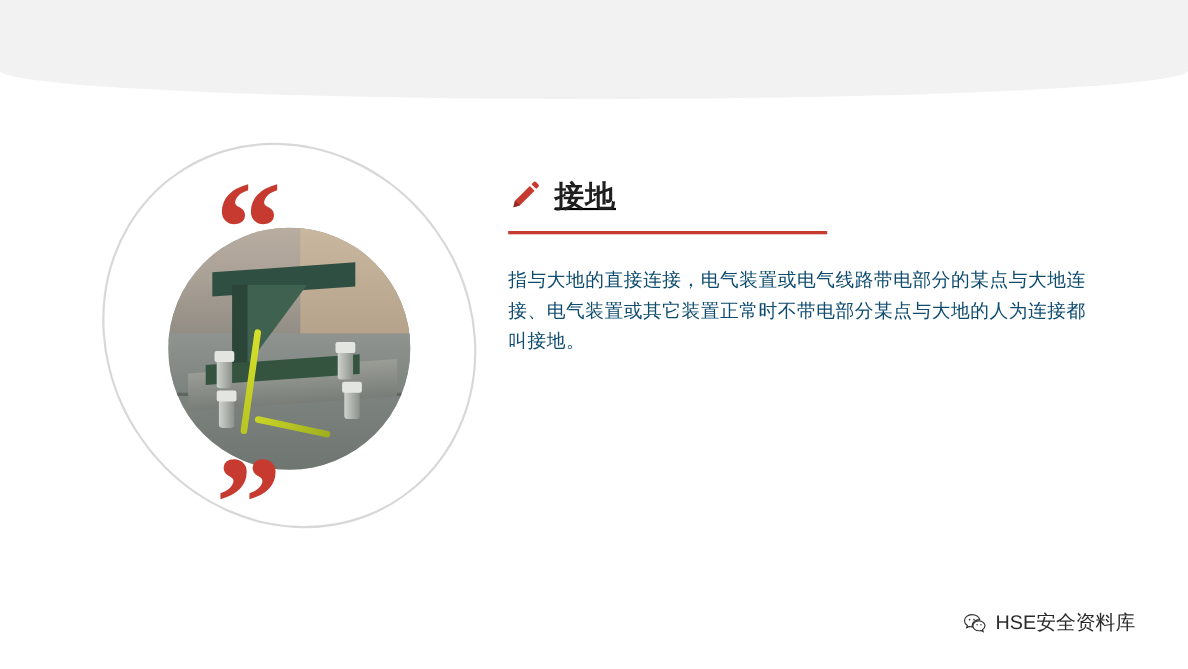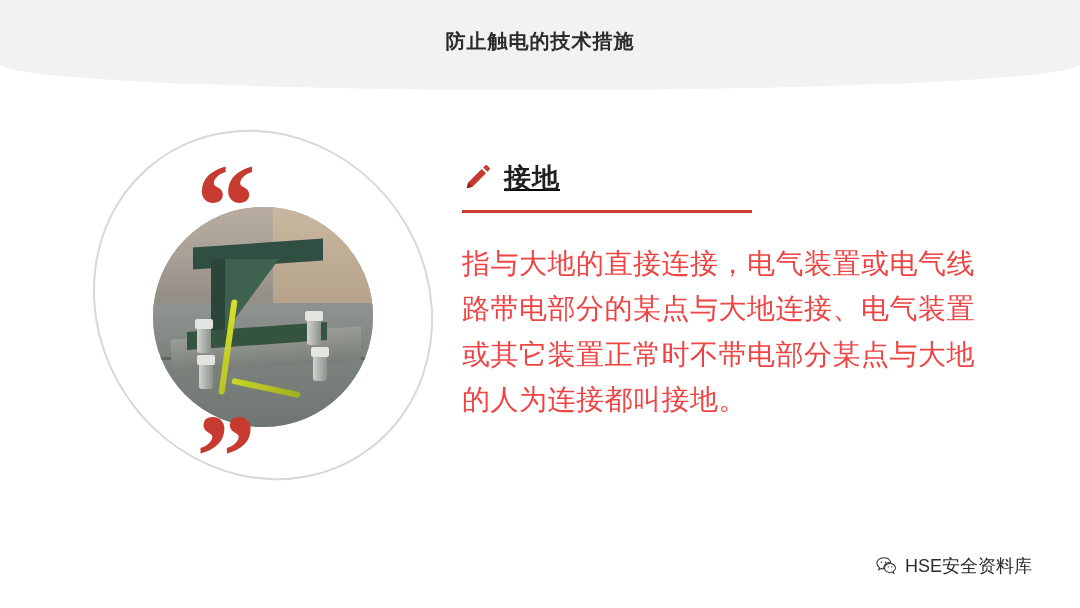--- a/index.html
+++ b/index.html
@@ -211,50 +211,49 @@
     letter-spacing: 1px;
   }
   .heading-rule {
     margin-top: 14px;
     width: 290px;
     height: 3px;
     background: #c73a30;
   }
   .body-text {
     margin-top: 28px;
-    font-size: 28px;
+    font-size: 17px;
     line-height: 1.62;
-    color: #ef4444;
+    color: #0c4a6e;
     letter-spacing: 0.5px;
     width: 530px;
   }
 
   
   .watermark {
     position: absolute;
     right: 48px;
     bottom: 30px;
     display: flex;
-    align-items: center;
+    align-items: flex-end;
     gap: 8px;
     color: #2b2b2b;
     font-size: 18px;
   }
   .wm-icon {
     width: 22px;
     height: 22px;
   }
 </style>
 </head>
 <body>
 
 <div class="slide">
 
   <div class="header-band"></div>
-  <div class="header-title">防止触电的技术措施</div>
 
   <div class="circle-zone">
     <div class="arc-left"></div>
     <div class="arc-right"></div>
 
     <div class="photo-circle">
       <div class="photo-inner">
         <div class="ph-wall"></div>
         <div class="ph-wall2"></div>
         <div class="ph-floor"></div>

